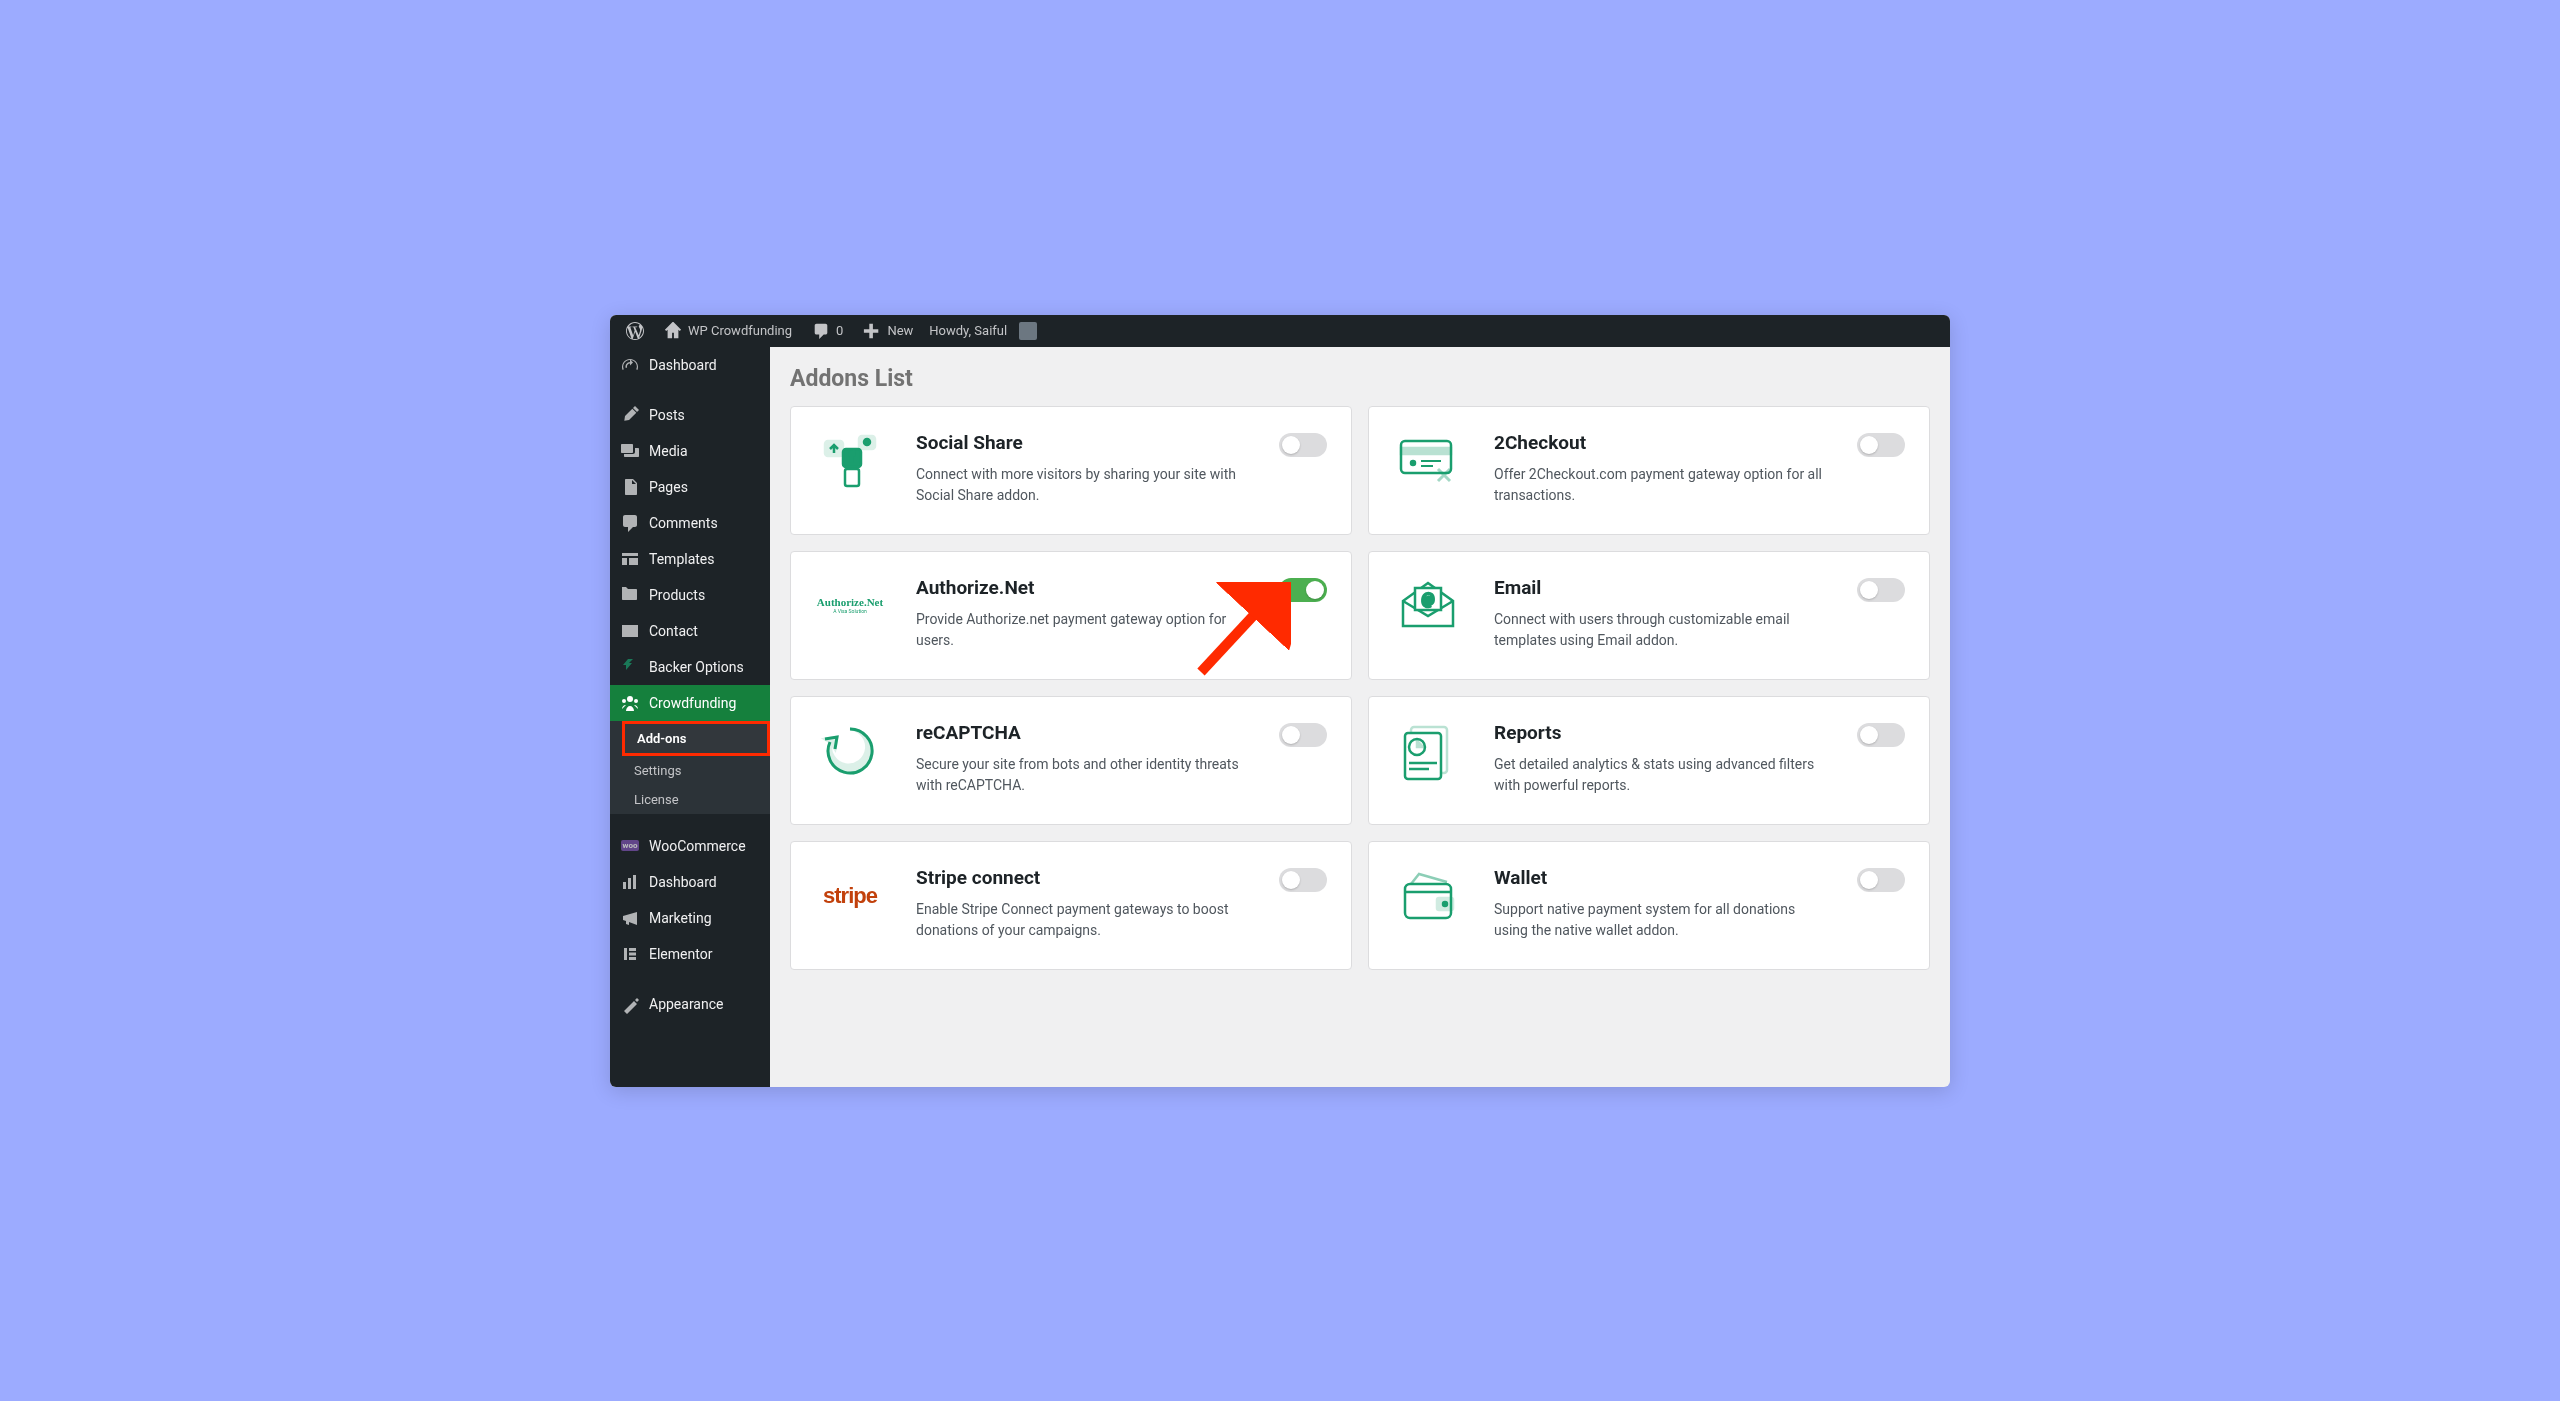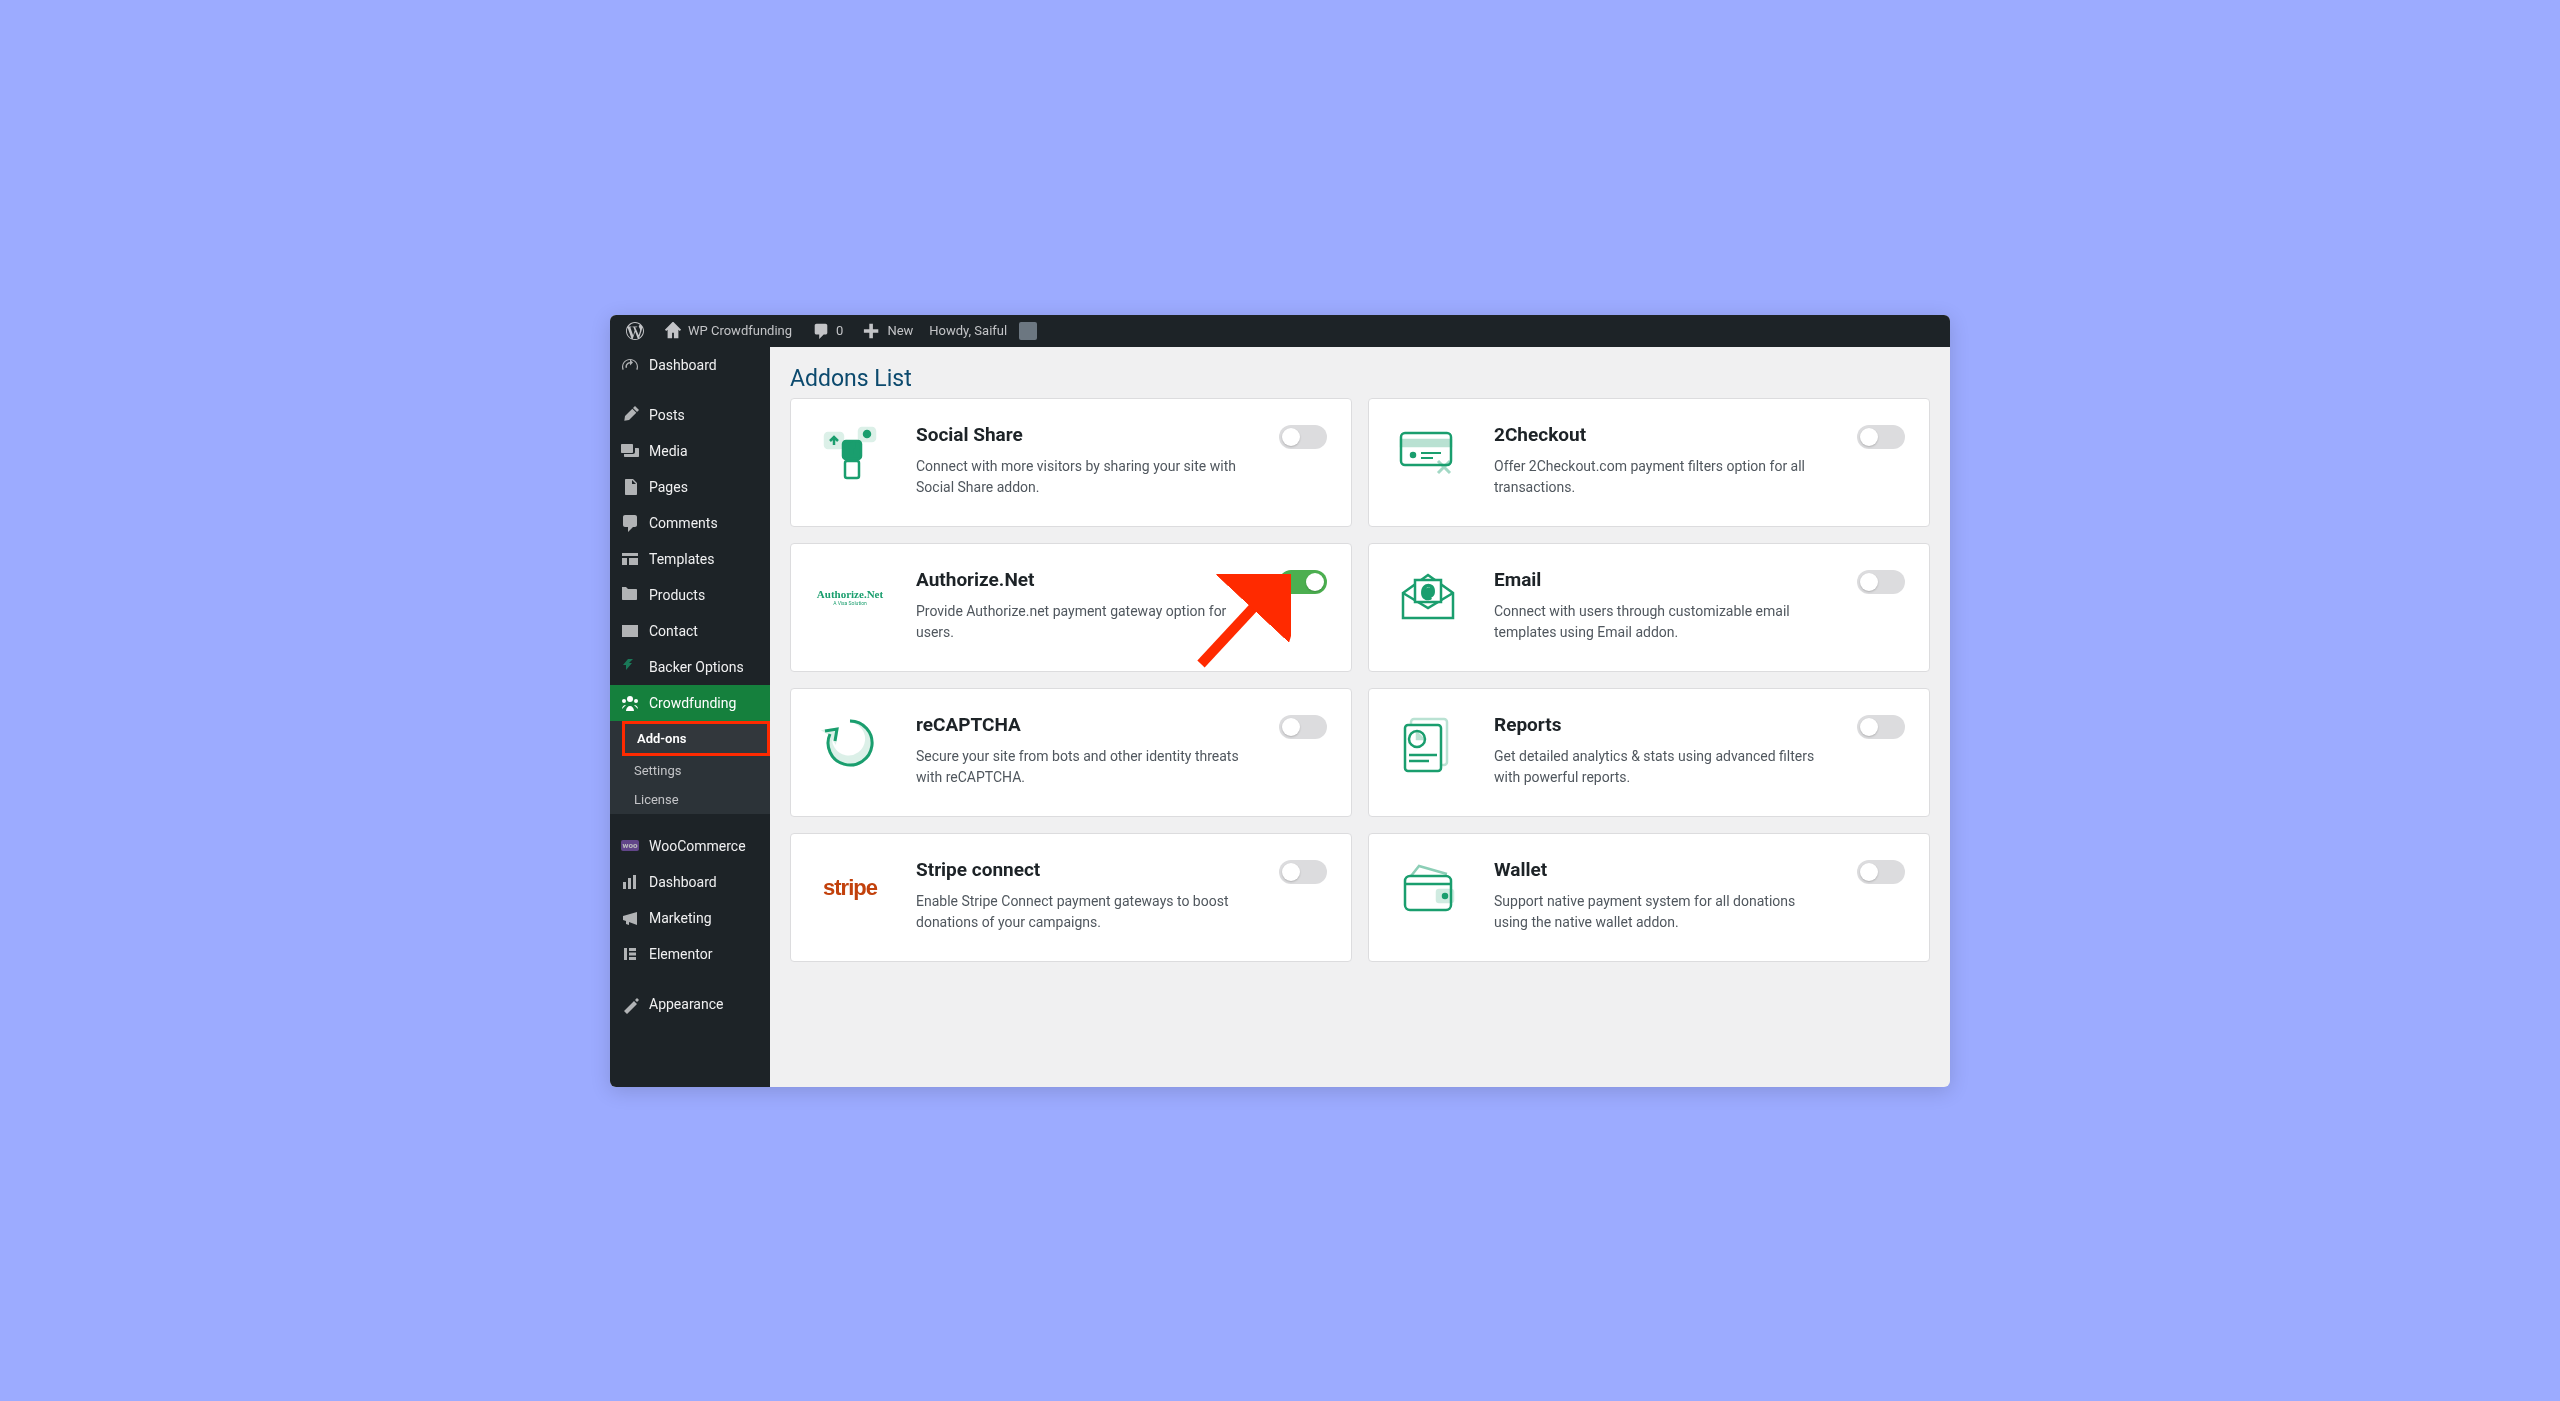--- a/index.html
+++ b/index.html
@@ -41,21 +41,21 @@
     content: ""; position: absolute; right: -8px; top: 50%; transform: translateY(-50%);
     border: 8px solid transparent; border-right-color: #f0f0f1;
   }
   .menu-icon { width: 20px; height: 20px; display: inline-flex; align-items: center; justify-content: center; opacity: 0.7; }
   .menu-item.current .menu-icon { opacity: 1; }
   .submenu { background: #2c3338; padding-left: 12px; }
   .submenu-item { padding: 7px 12px; font-size: 13px; color: #c3c4c7; cursor: pointer; }
   .submenu-item.active { color: #fff; font-weight: 600; background: #32373c; }
   .highlight-box { border: 3px solid #ff2a00; }
   .content { flex: 1; padding: 18px 20px; }
-  .page-title { font-size: 23px; font-weight: 400; color: #0c4a6e; margin-bottom: 6px; }
+  .page-title { font-size: 23px; font-weight: 700; color: #737373; margin-bottom: 14px; }
   .addons-grid { display: grid; grid-template-columns: 1fr 1fr; gap: 16px; }
   .addon-card {
     background: #fff; border: 1px solid #dcdcde; border-radius: 4px;
     display: flex; align-items: flex-start; gap: 31px;
     padding: 24px 24px 28px 24px; position: relative;
   }
   .addon-icon { width: 70px; height: 60px; display: flex; align-items: center; justify-content: center; flex-shrink: 0; }
   .addon-text { flex: 1; }
   .addon-title { font-size: 19px; font-weight: 700; color: #1d2327; margin-bottom: 10px; }
   .addon-desc { font-size: 14px; color: #50575e; line-height: 1.5; }
@@ -293,21 +293,21 @@
             <svg viewBox="0 0 70 60" width="70" height="60" fill="none" stroke="#1a9e6e" stroke-width="2.5">
                 <rect x="8" y="10" width="50" height="32" rx="4"></rect>
                 <rect x="8" y="17" width="50" height="6" fill="#1a9e6e" opacity="0.3"></rect>
                 <circle cx="20" cy="32" r="2" fill="#1a9e6e"></circle>
                 <path d="M28 30h20M28 35h12" stroke="#1a9e6e" stroke-width="2"></path>
                 <path d="M45 38l12 12M57 38L45 50" stroke="#1a9e6e" stroke-width="3" opacity="0.4"></path>
               </svg>
           </div>
           <div class="addon-text">
             <div class="addon-title">2Checkout</div>
-            <div class="addon-desc">Offer 2Checkout.com payment filters option for all transactions.</div>
+            <div class="addon-desc">Offer 2Checkout.com payment gateway option for all transactions.</div>
           </div>
           <div class="toggle"></div>
         </div>
 
         <div class="addon-card" style="position:relative">
           <div class="addon-icon" style="flex-direction:column">
             <span class="auth-net-text">Authorize.Net</span>
             <span class="auth-net-sub">A Visa Solution</span>
           </div>
           <div class="addon-text">

